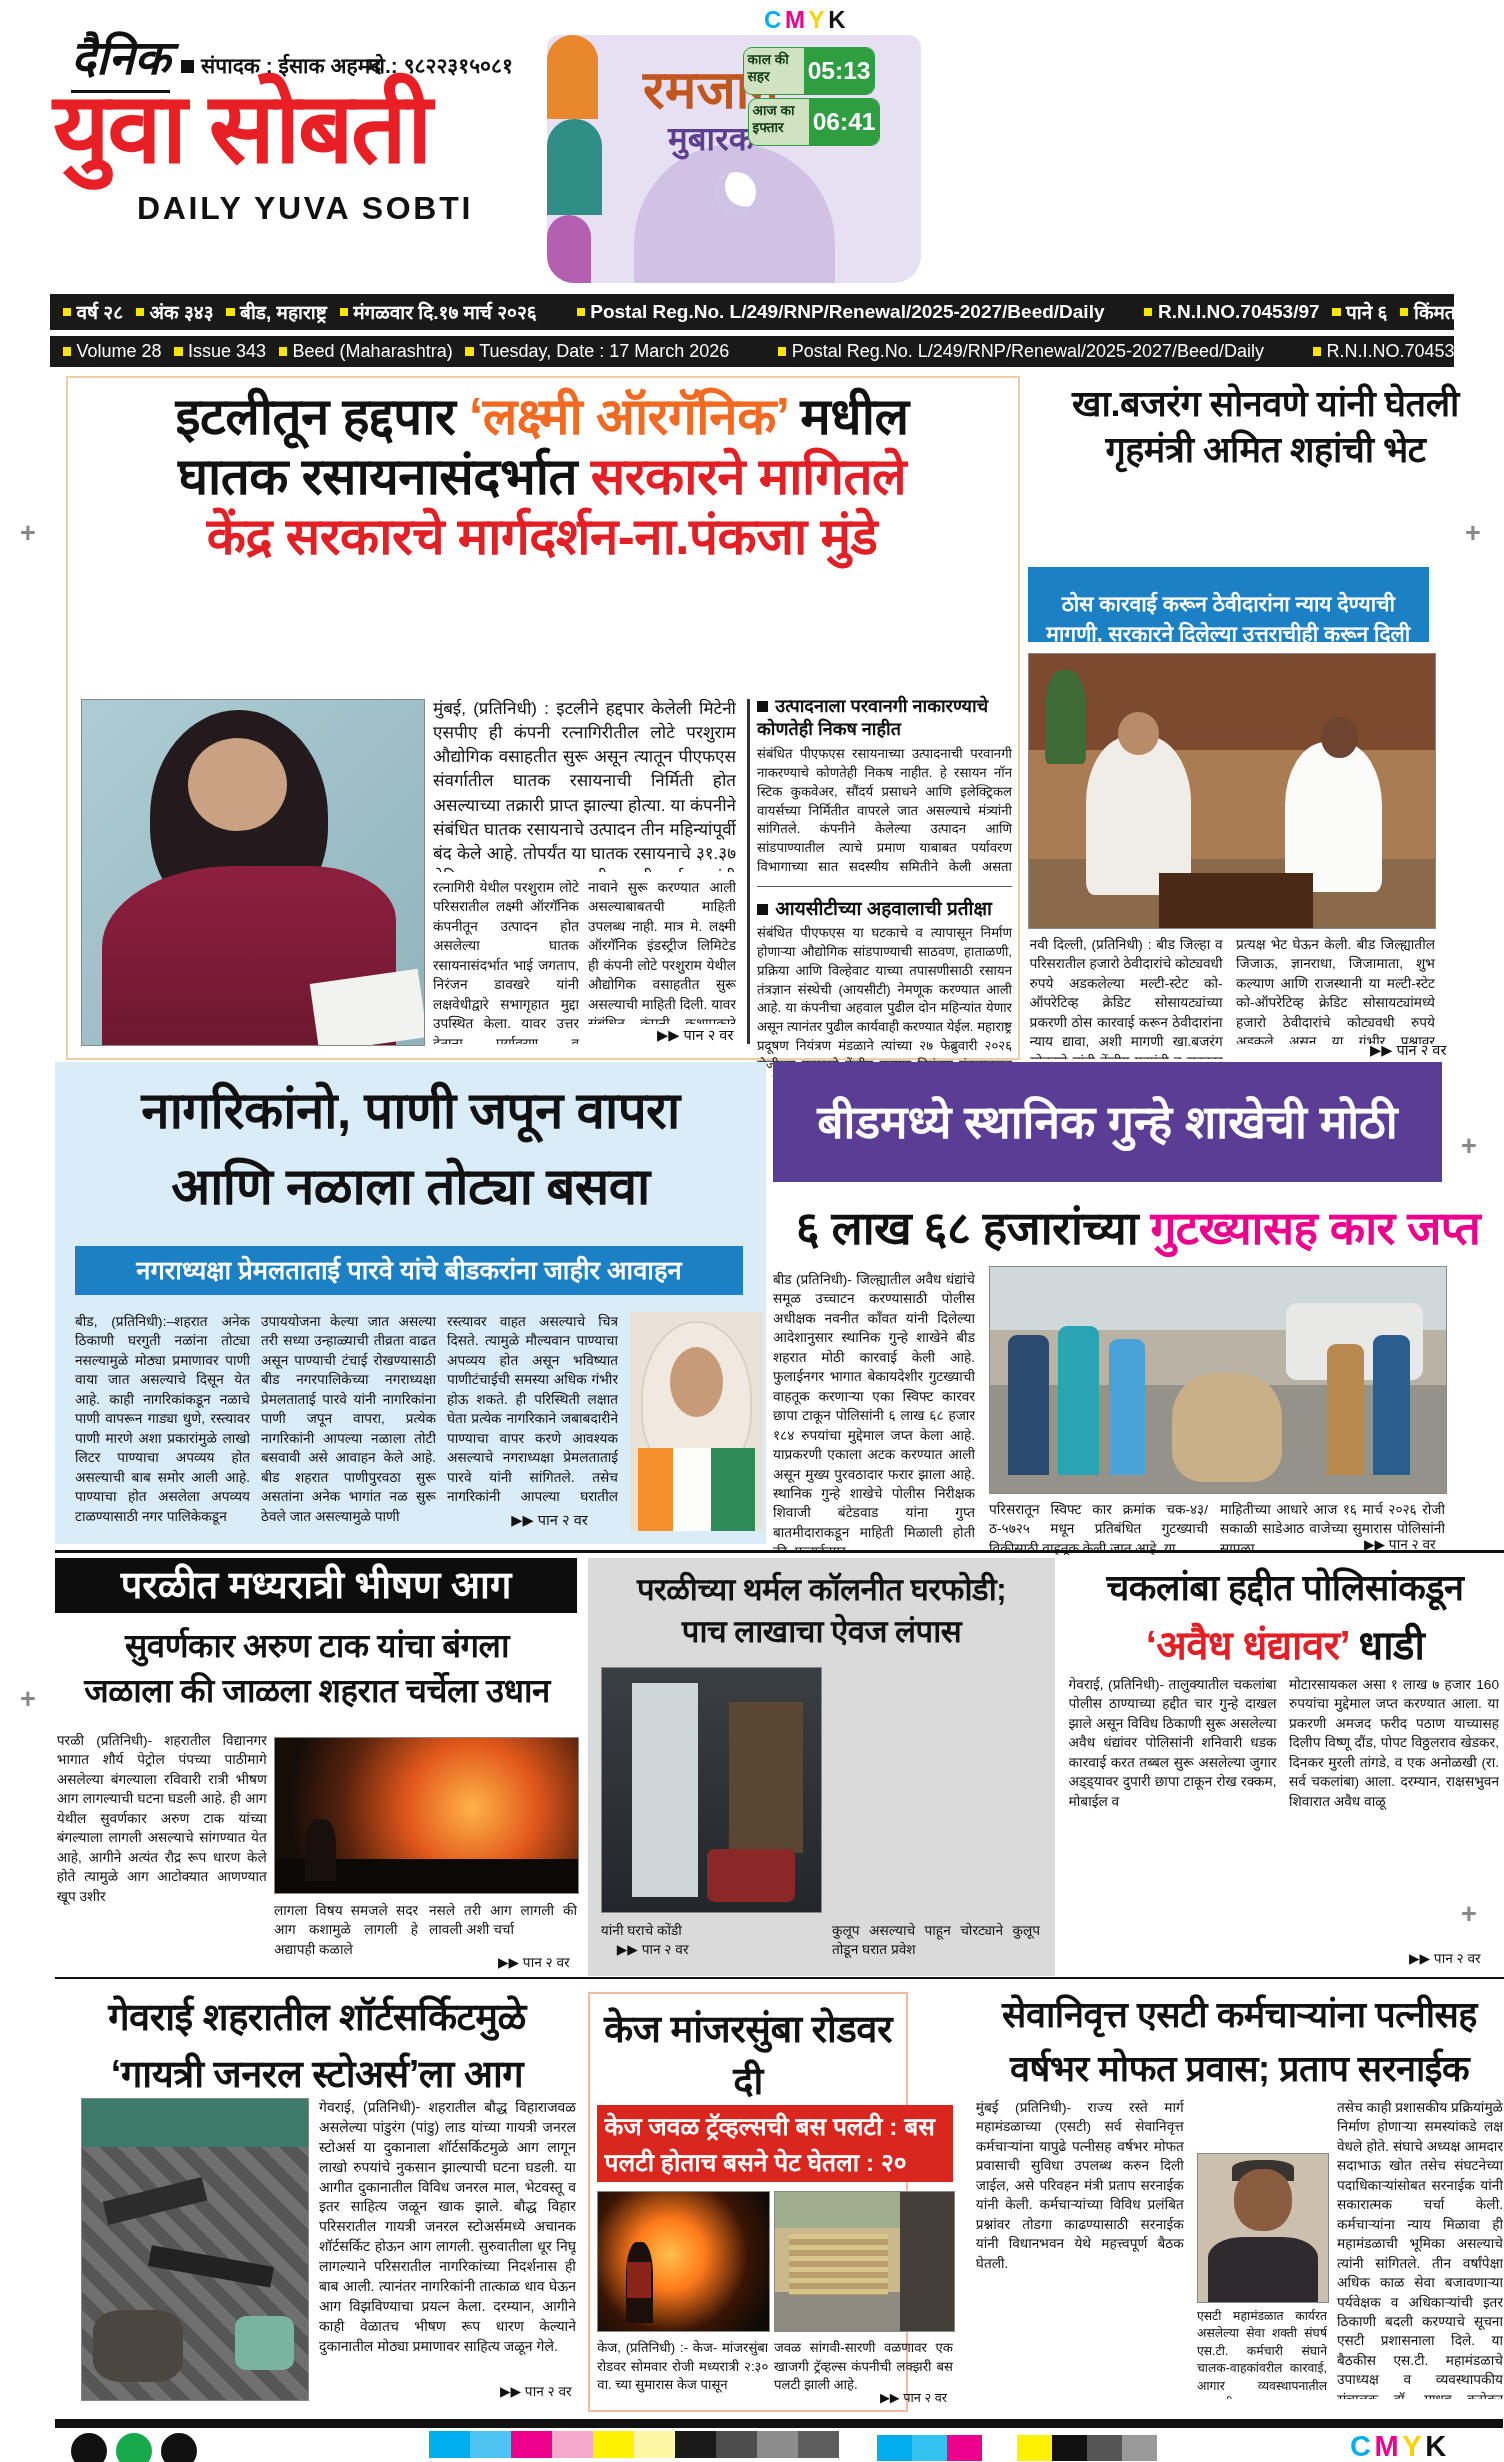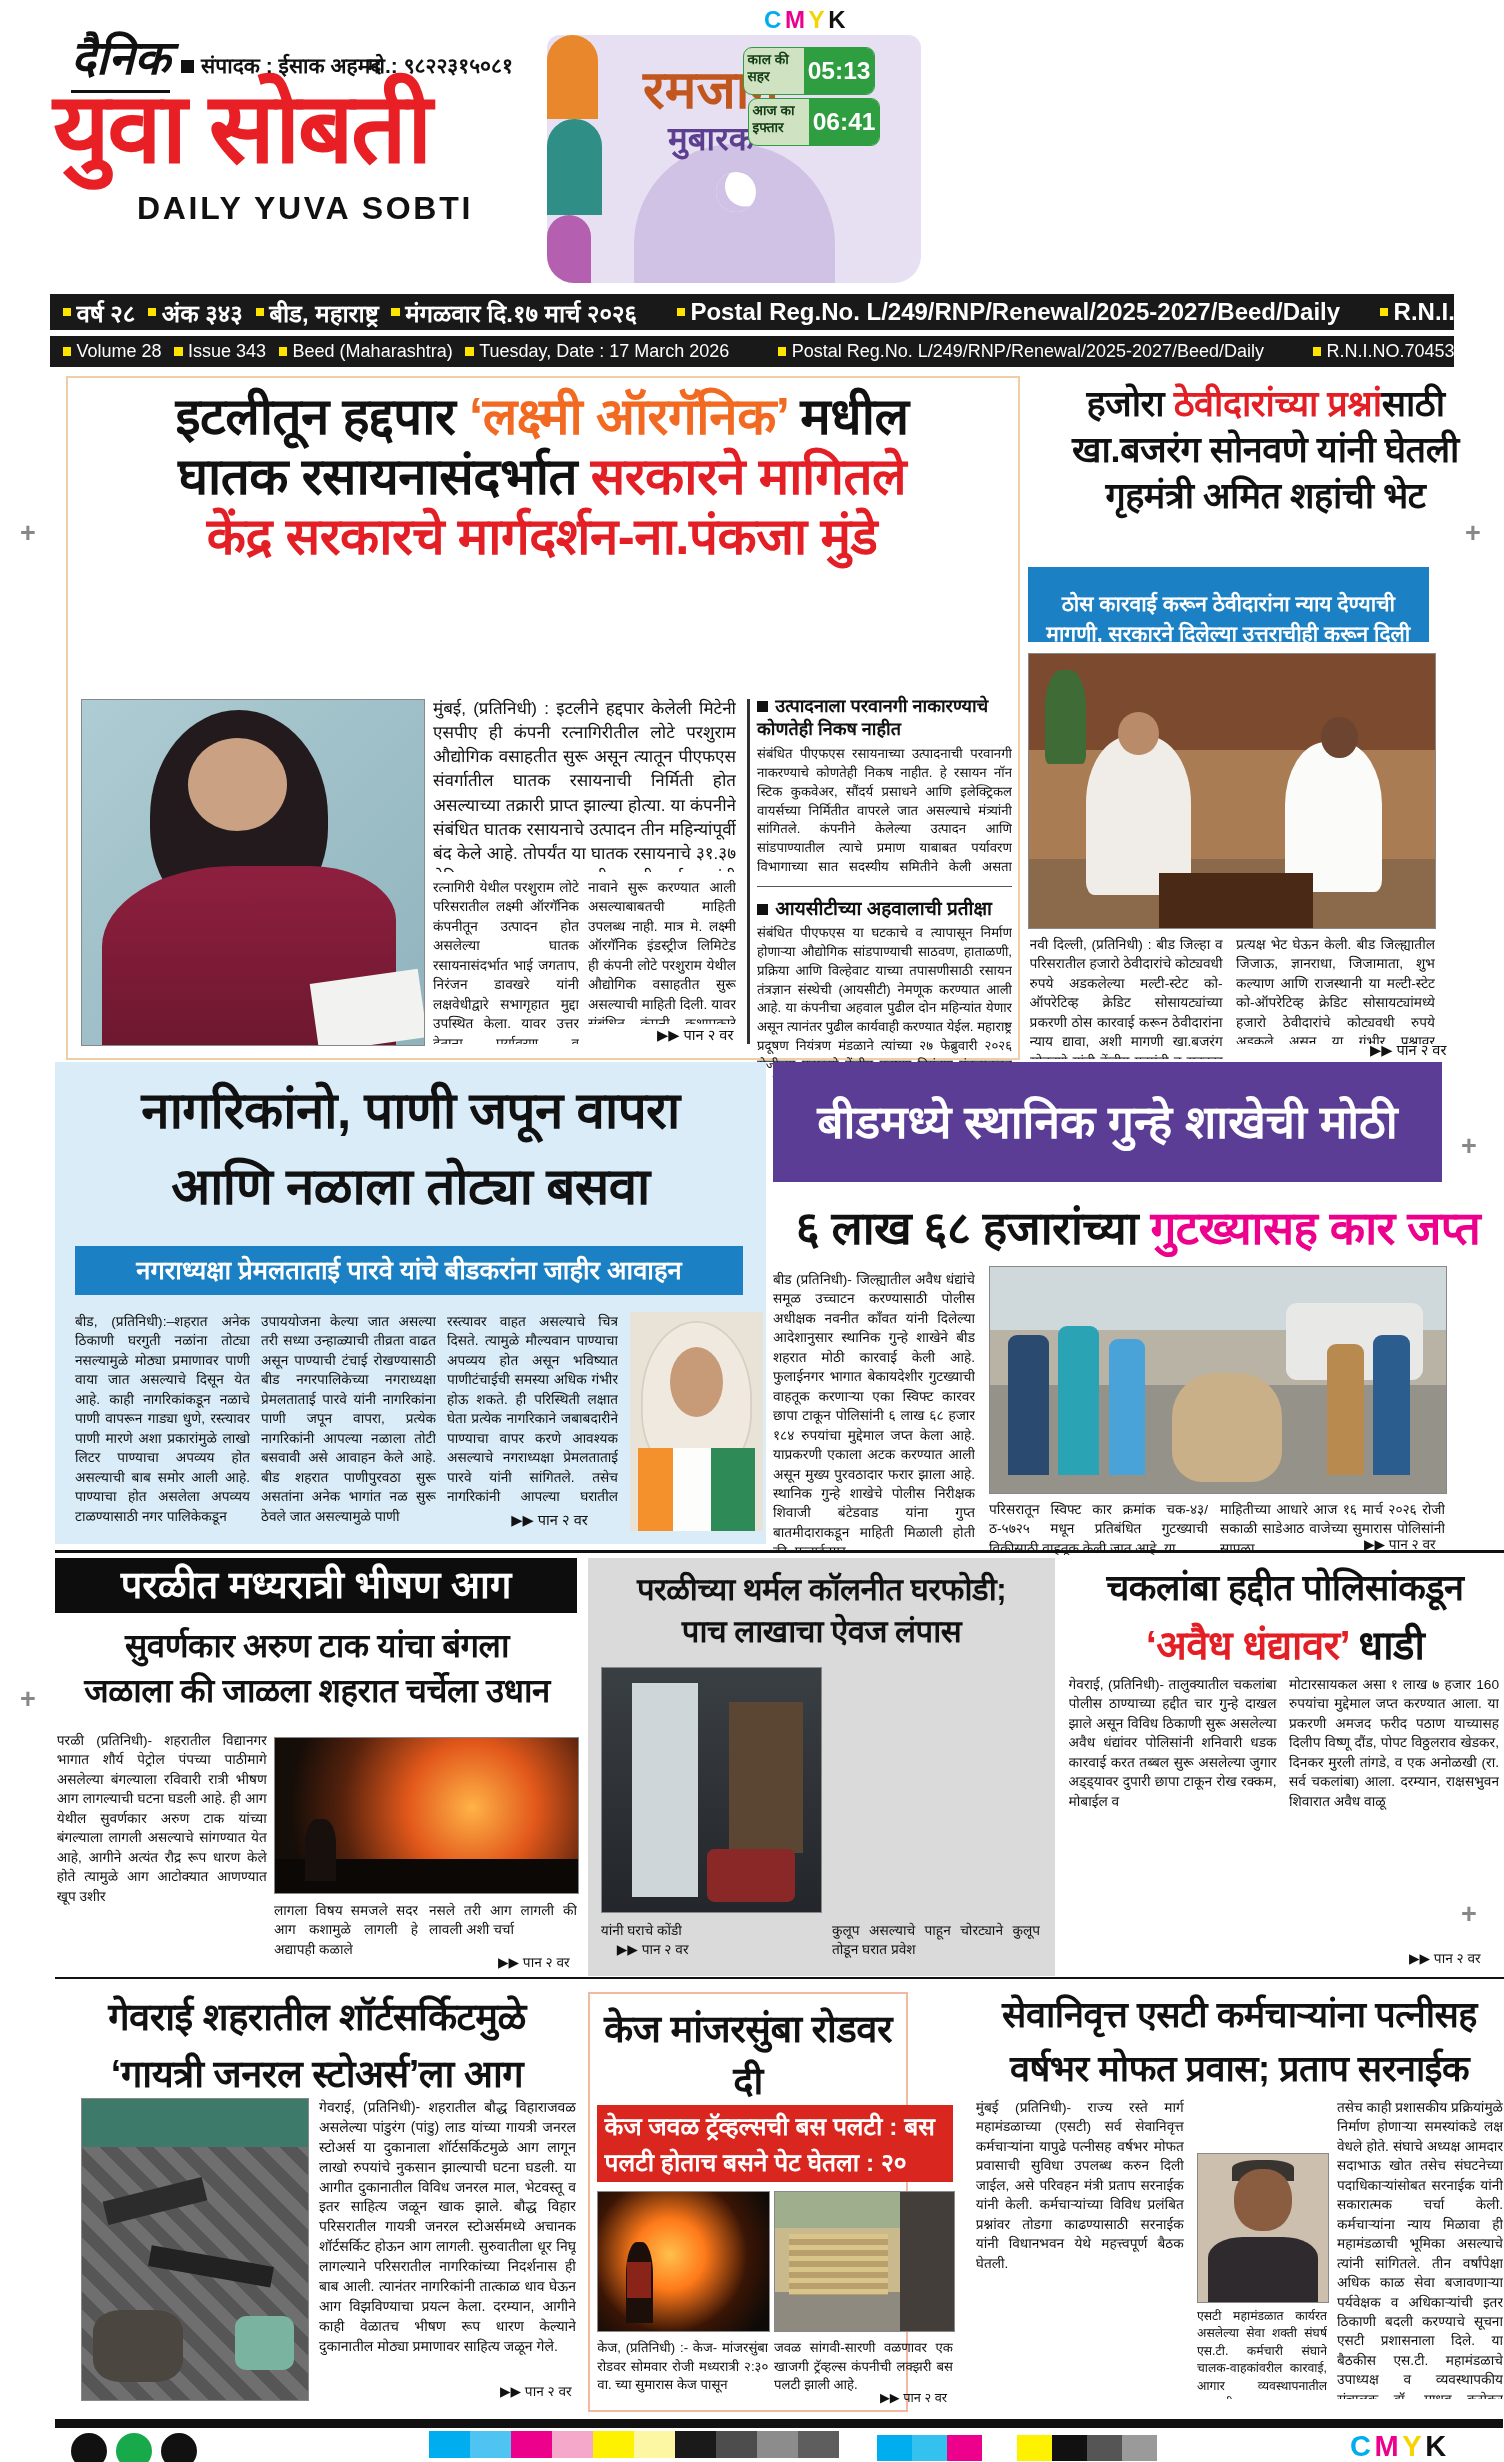--- a/index.html
+++ b/index.html
@@ -69,21 +69,21 @@
     </div>
     <div class="abs" style="left:748px;top:98px;width:130px;height:46px;display:flex;border-radius:9px;overflow:hidden;border:1.8px solid #2f9e41;background:#cfe3c2;">
       <div style="width:53px;padding:2.7px 3.6px;font-size:13.7px;font-weight:bold;line-height:1.25;color:#143d14;">
         <div>आज का</div>
         <div>इफ्तार</div>
       </div>
       <div style="flex:1;background:#2f9e41;color:#fff;font-weight:800;font-size:24.6px;display:flex;align-items:center;justify-content:center;">06:41</div>
     </div>
   </div>
 
-  <div class="abs infobar" style="left:50px;top:294px;width:1404px;height:36px;font-size:24px;font-weight:bold;">
+  <div class="abs infobar" style="left:50px;top:294px;width:1404px;height:36px;font-size:19px;font-weight:bold;">
     <span class="it">
         <i class="ybul"></i>
         <span>वर्ष २८</span>
       </span>
     <span class="it">
         <i class="ybul"></i>
         <span>अंक ३४३</span>
       </span>
     <span class="it">
         <i class="ybul"></i>
@@ -175,23 +175,20 @@
       <div class="rule-h" style="height:1.8px;margin:7.3px 0;background:#555;"></div>
       <div style="font-size:19px;font-weight:bold;">
         <span class="sqbul" style="width:11px;height:11px;"></span><span>आयसीटीच्या अहवालाची प्रतीक्षा</span>
       </div>
       <div class="jt" style="font-size:13.2px;height:153px;margin-top:3.6px;">संबंधित पीएफएस या घटकाचे व त्यापासून निर्माण होणाऱ्या औद्योगिक सांडपाण्याची साठवण, हाताळणी, प्रक्रिया आणि विल्हेवाट याच्या तपासणीसाठी रसायन तंत्रज्ञान संस्थेची (आयसीटी) नेमणूक करण्यात आली आहे. या कंपनीचा अहवाल पुढील दोन महिन्यांत येणार असून त्यानंतर पुढील कार्यवाही करण्यात येईल. महाराष्ट्र प्रदूषण नियंत्रण मंडळाने त्यांच्या २७ फेब्रुवारी २०२६ रोजीच्या पत्रान्वये केंद्रीय प्रदूषण नियंत्रण मंडळाकडून मार्गदर्शन मागविले आहे. याबाबतचा पाठपुरावा महाराष्ट्र प्रदूषण नियंत्रण मंडळाकडून करण्यात येत असल्याचे मुंडे म्हणाल्या.</div>
     </div>
   </div>
 
   <div class="abs" style="left:1026px;top:381px;width:479px;height:679px;">
     <div class="ctr hl" style="font-size:36px;line-height:1.28;">
-      <div>
-        <span>हजोरा </span><span class="red">ठेवीदारांच्या प्रश्नां</span><span>साठी</span>
-      </div>
       <div>खा.बजरंग सोनवणे यांनी घेतली</div>
       <div>गृहमंत्री अमित शहांची भेट</div>
     </div>
     <div class="abs blueBox" style="left:1.8px;top:186px;width:401px;height:75px;font-size:21px;line-height:1.45;padding:22px 9px;box-sizing:border-box;">ठोस कारवाई करून ठेवीदारांना न्याय देण्याची मागणी, सरकारने दिलेल्या उत्तराचीही करून दिली आठवण</div>
 
     <div class="abs photo" style="left:1.8px;top:272px;width:406px;height:274px;background:linear-gradient(#7c4a2e 0 35%,#a97c53 35% 75%,#8a6a4a 75%);">
       <div style="left:4%;top:6%;width:10%;height:34%;background:#3e6b36;border-radius:40% 40% 10% 10%;"></div>
       <div style="left:14%;top:30%;width:26%;height:58%;background:#f0ede8;border-radius:42% 42% 8% 8%;"></div>
       <div style="left:22%;top:21%;width:10%;height:16%;background:#b98b68;border-radius:50%;"></div>
       <div style="right:13%;top:32%;width:24%;height:55%;background:#fbfbf9;border-radius:42% 42% 8% 8%;"></div>

